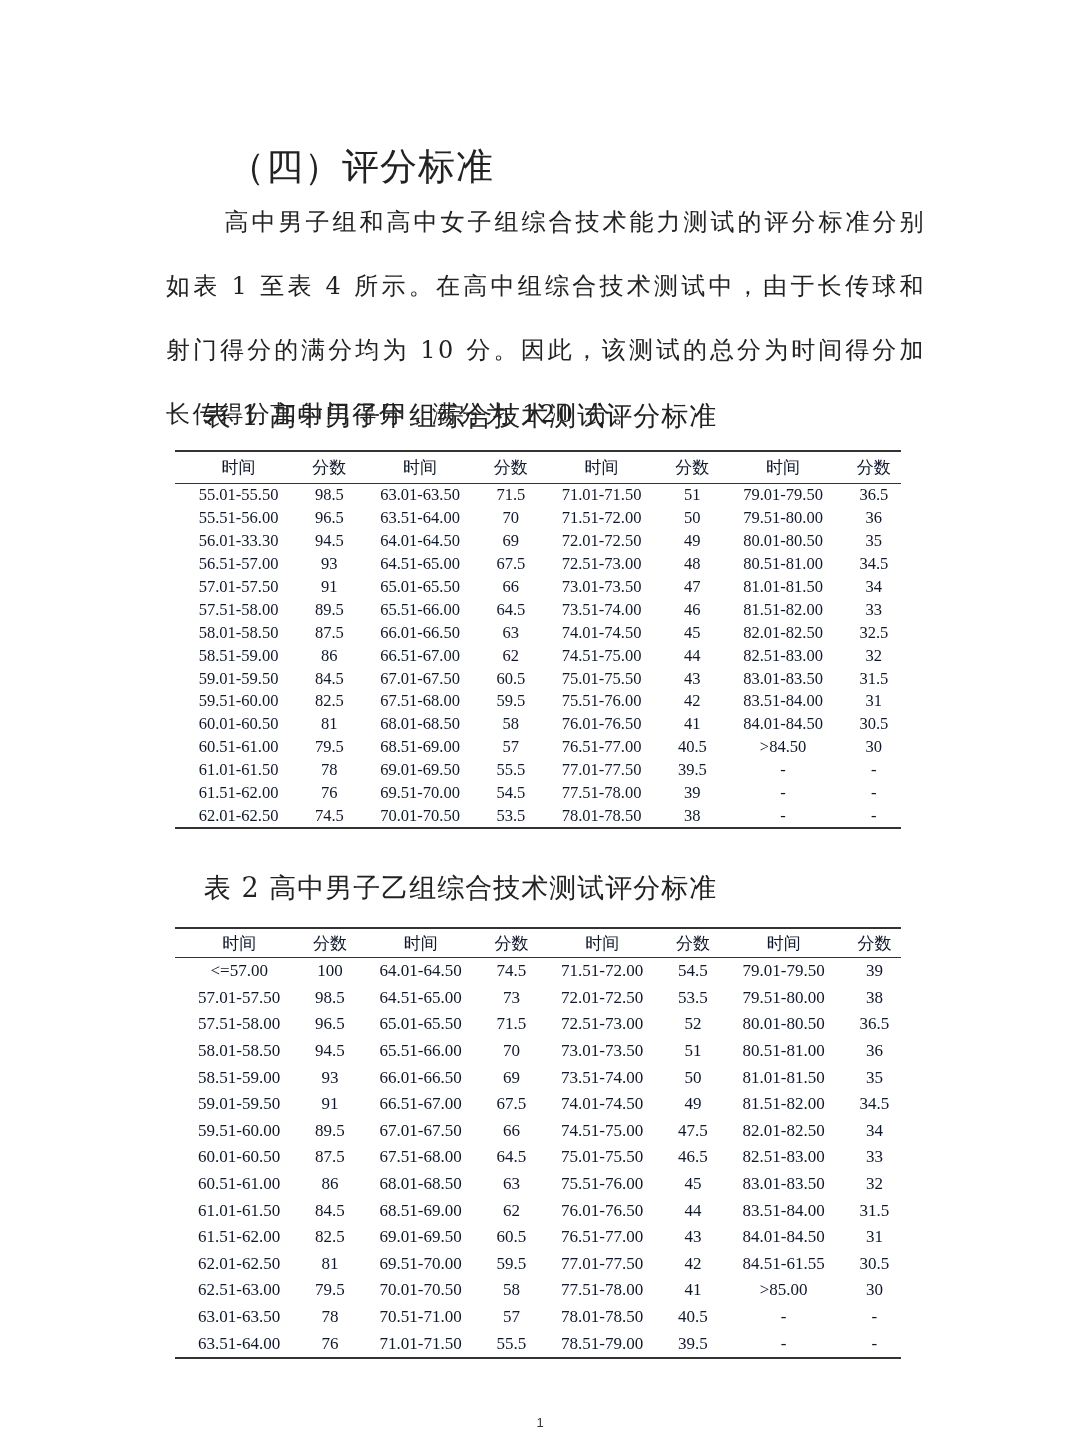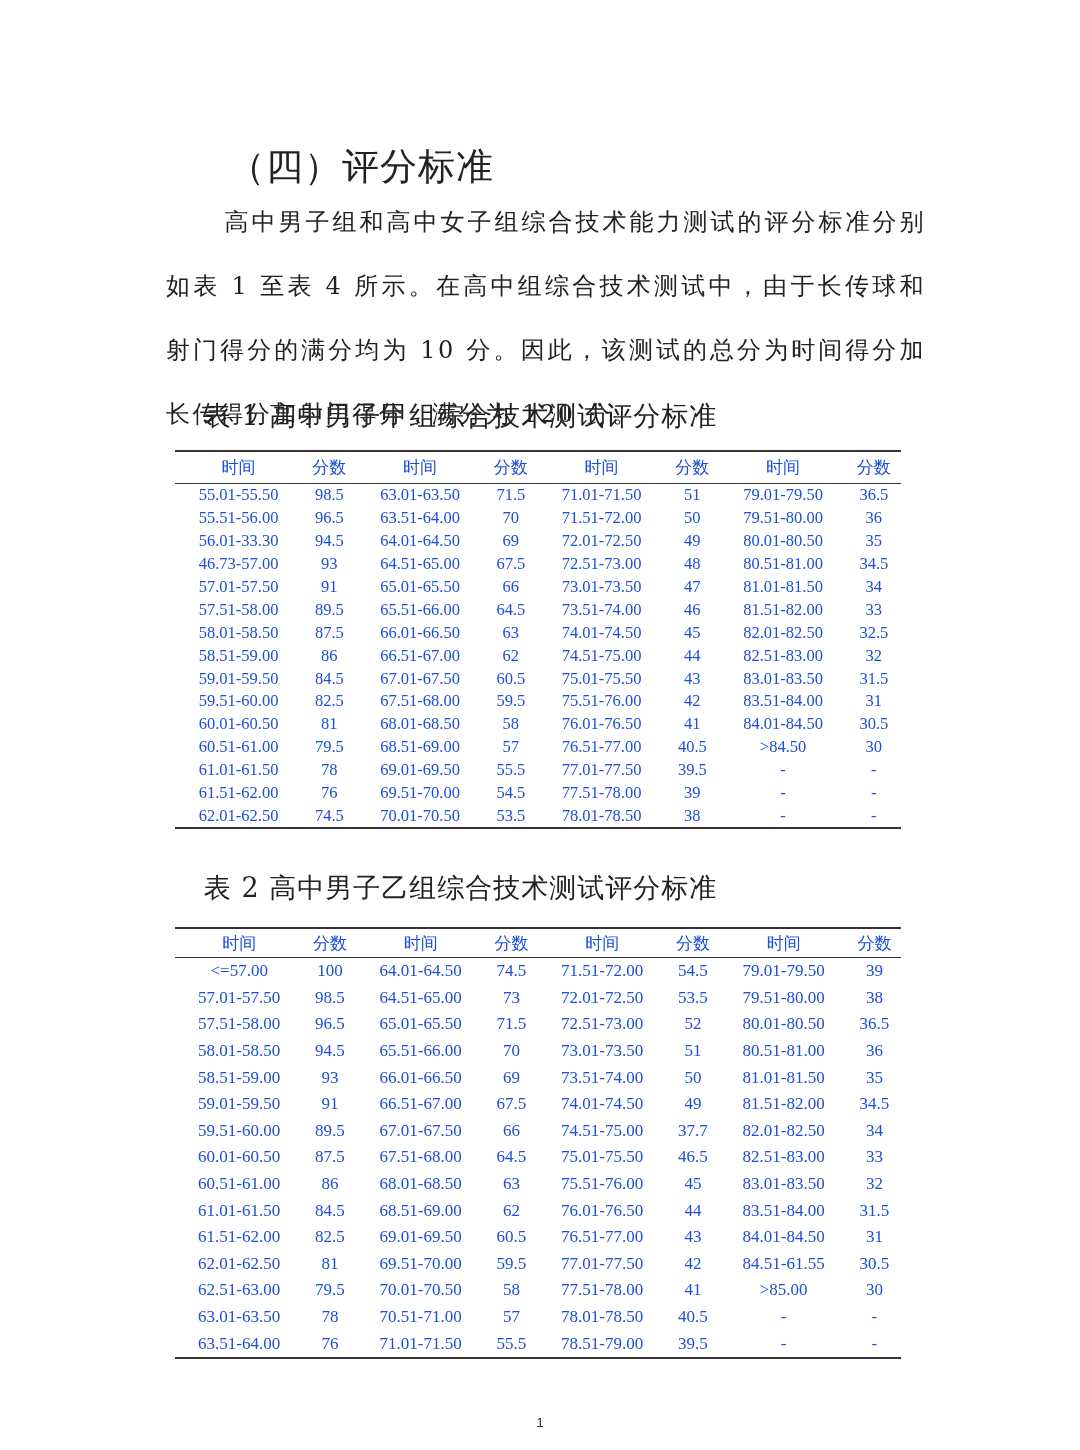--- a/index.html
+++ b/index.html
@@ -4,21 +4,21 @@
 <style>
   html, body { margin:0; padding:0; background:#ffffff; }
   body { width:1080px; height:1450px; position:relative; overflow:hidden;
          font-family:"DejaVu Serif", "Liberation Serif", serif; color:#222; }
   .heading { position:absolute; left:228px; top:142px; font-size:37px; letter-spacing:1px; }
   .para { position:absolute; left:166px; top:190px; width:760px; font-size:24px;
           line-height:64px; letter-spacing:2.6px; text-align:justify; }
   .para .indent { display:inline-block; width:58px; }
   .caption { position:absolute; left:0; width:897px; text-align:center; font-size:27px; letter-spacing:1px;padding-left:12px; }
   table.score { position:absolute; left:175px; width:726px; border-collapse:collapse;
-                font-family:"Liberation Serif", "DejaVu Serif", serif; font-size:16.5px; color:#1d4ed8; }
+                font-family:"Liberation Serif", "DejaVu Serif", serif; font-size:16.5px; color:#0f172a; }
   table.score thead th { font-family:"DejaVu Sans", sans-serif; font-weight:normal; font-size:17px;
                          border-top:2px solid #333; border-bottom:1.5px solid #333; }
   table.score tbody tr:last-child td { border-bottom:2px solid #333; }
   table.score td, table.score th { text-align:center; padding:0; }
   #t1 { top:450px; }
   #t1 thead th { height:31px; }
   #t1 td { height:22.9px; }
   #t2 { top:927px; }
   #t2 thead th { height:28px; }
   #t2 td { height:26.6px; font-size:17px; }
@@ -71,21 +71,21 @@
         <td>56.01-33.30</td>
         <td>94.5</td>
         <td>64.01-64.50</td>
         <td>69</td>
         <td>72.01-72.50</td>
         <td>49</td>
         <td>80.01-80.50</td>
         <td>35</td>
       </tr>
       <tr>
-        <td>46.73-57.00</td>
+        <td>56.51-57.00</td>
         <td>93</td>
         <td>64.51-65.00</td>
         <td>67.5</td>
         <td>72.51-73.00</td>
         <td>48</td>
         <td>80.51-81.00</td>
         <td>34.5</td>
       </tr>
       <tr>
         <td>57.01-57.50</td>
@@ -274,21 +274,21 @@
         <td>49</td>
         <td>81.51-82.00</td>
         <td>34.5</td>
       </tr>
       <tr>
         <td>59.51-60.00</td>
         <td>89.5</td>
         <td>67.01-67.50</td>
         <td>66</td>
         <td>74.51-75.00</td>
-        <td>37.7</td>
+        <td>47.5</td>
         <td>82.01-82.50</td>
         <td>34</td>
       </tr>
       <tr>
         <td>60.01-60.50</td>
         <td>87.5</td>
         <td>67.51-68.00</td>
         <td>64.5</td>
         <td>75.01-75.50</td>
         <td>46.5</td>

